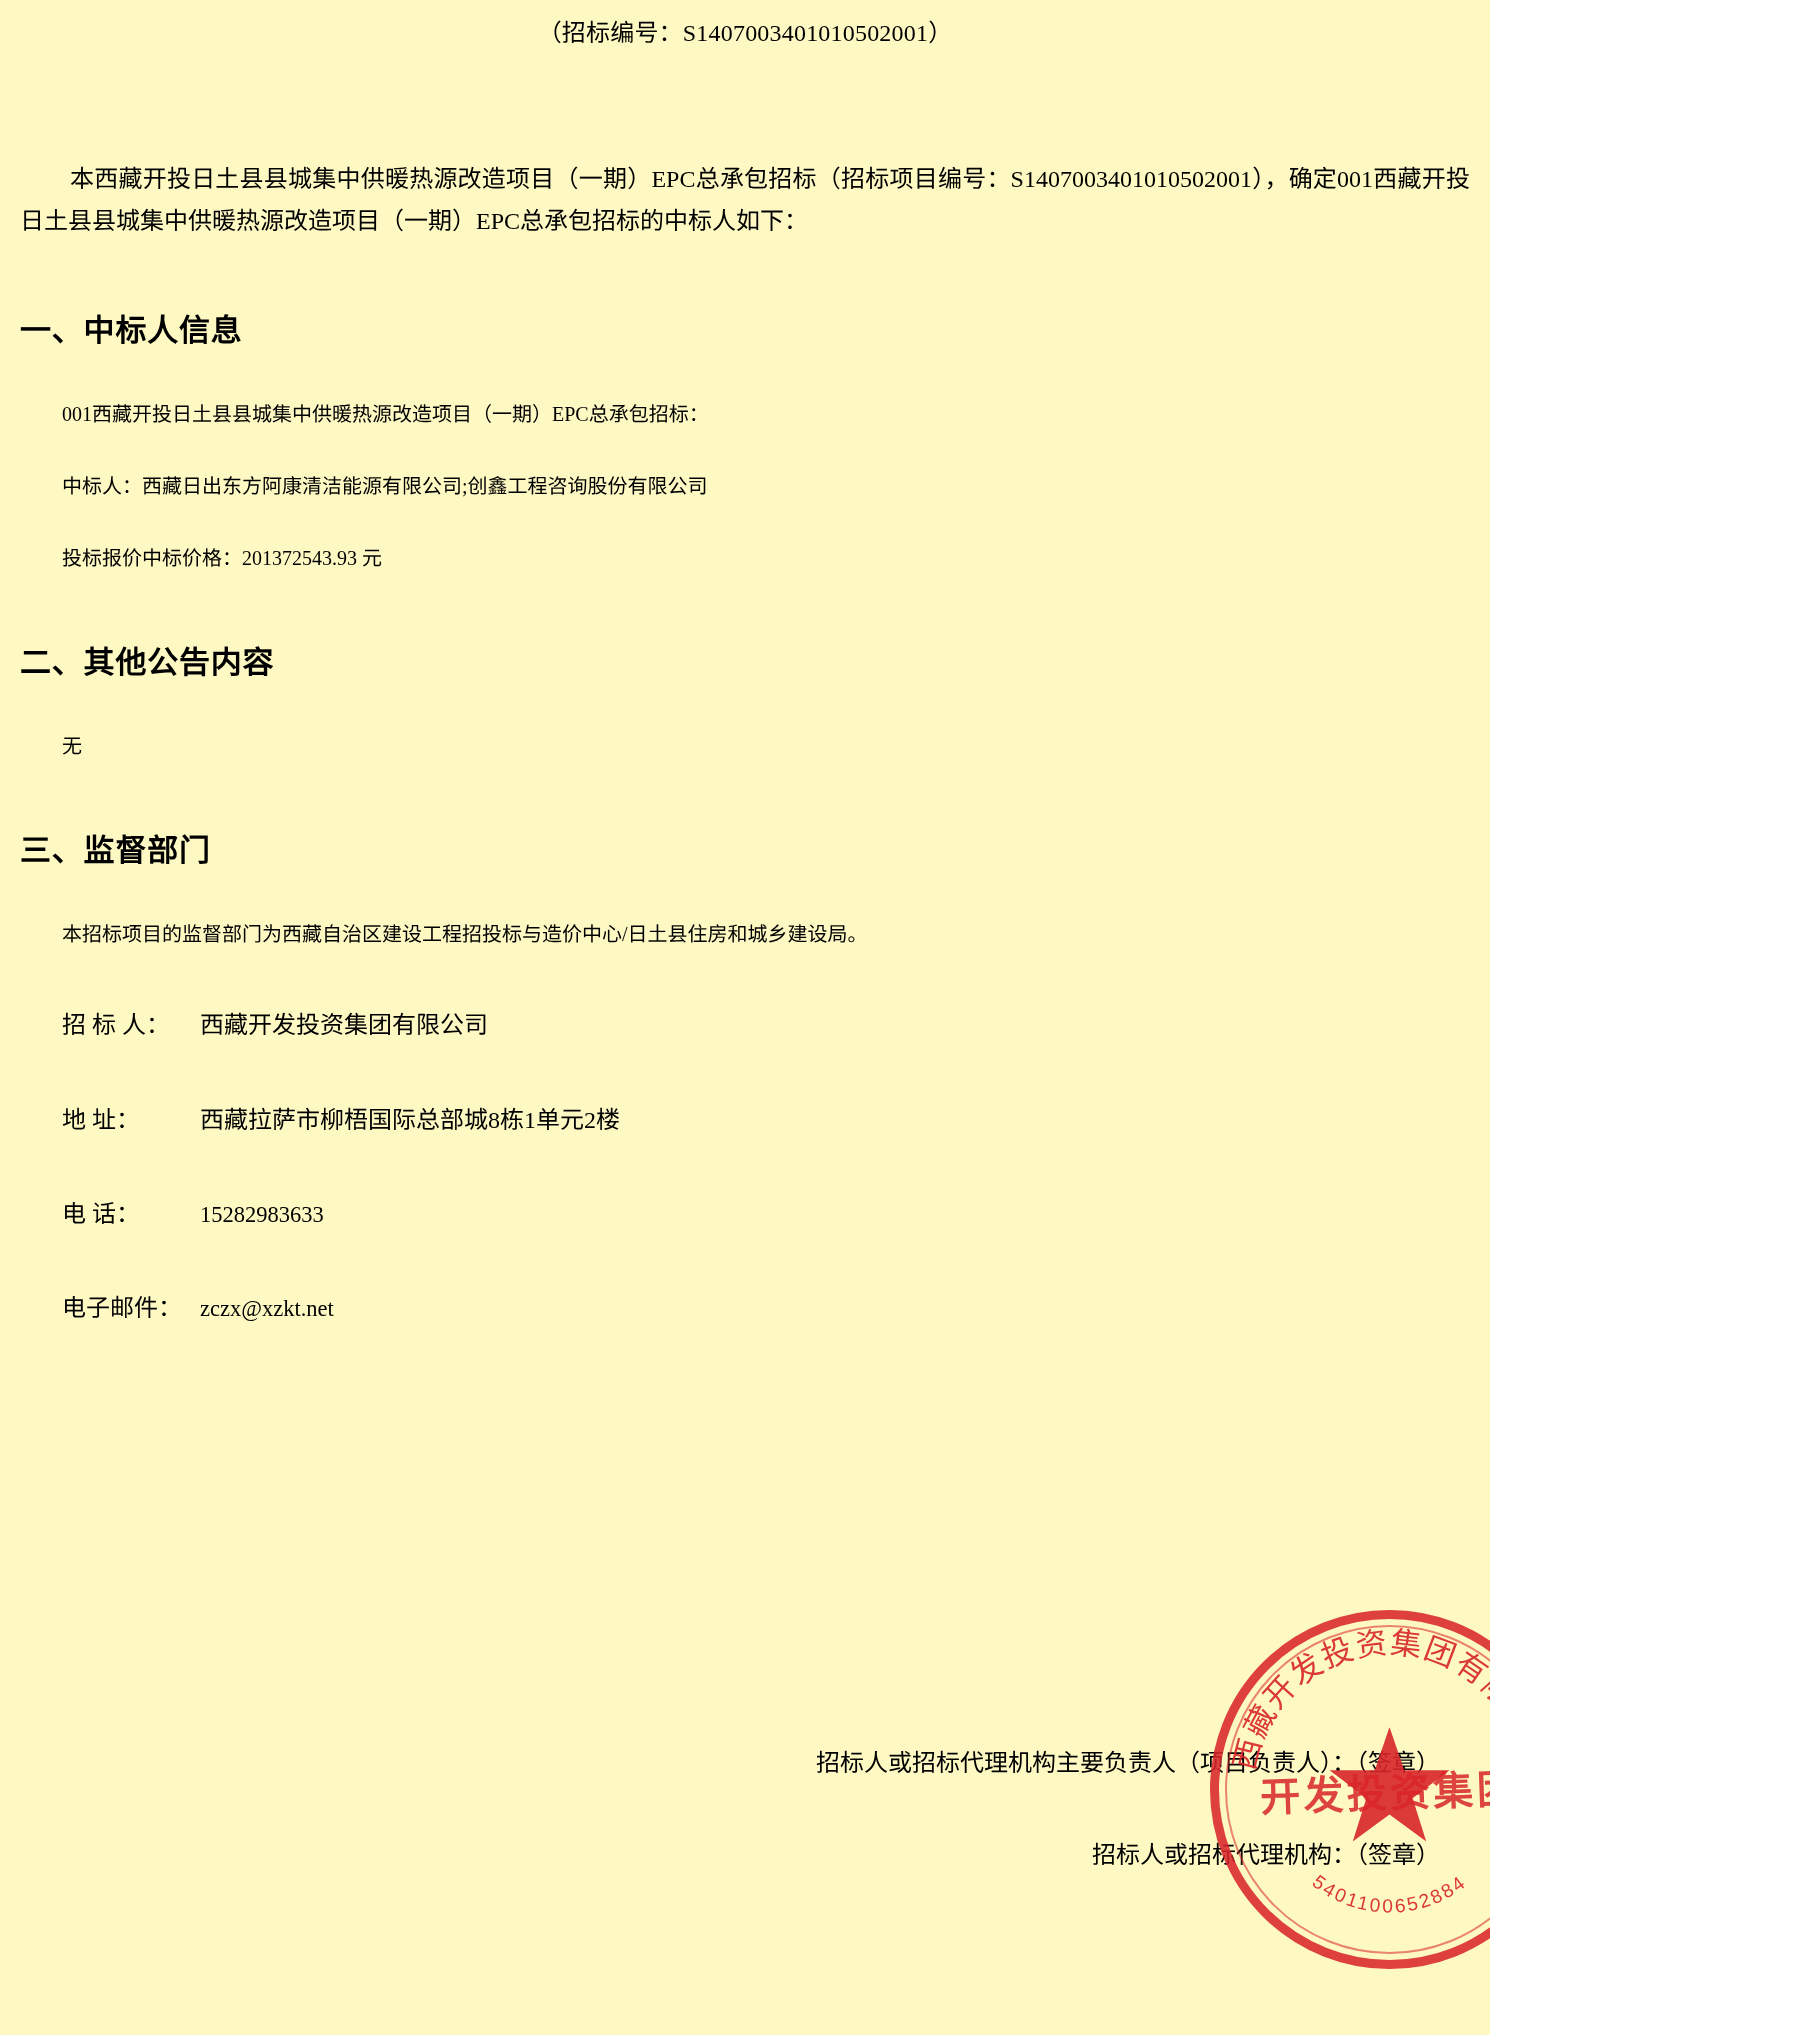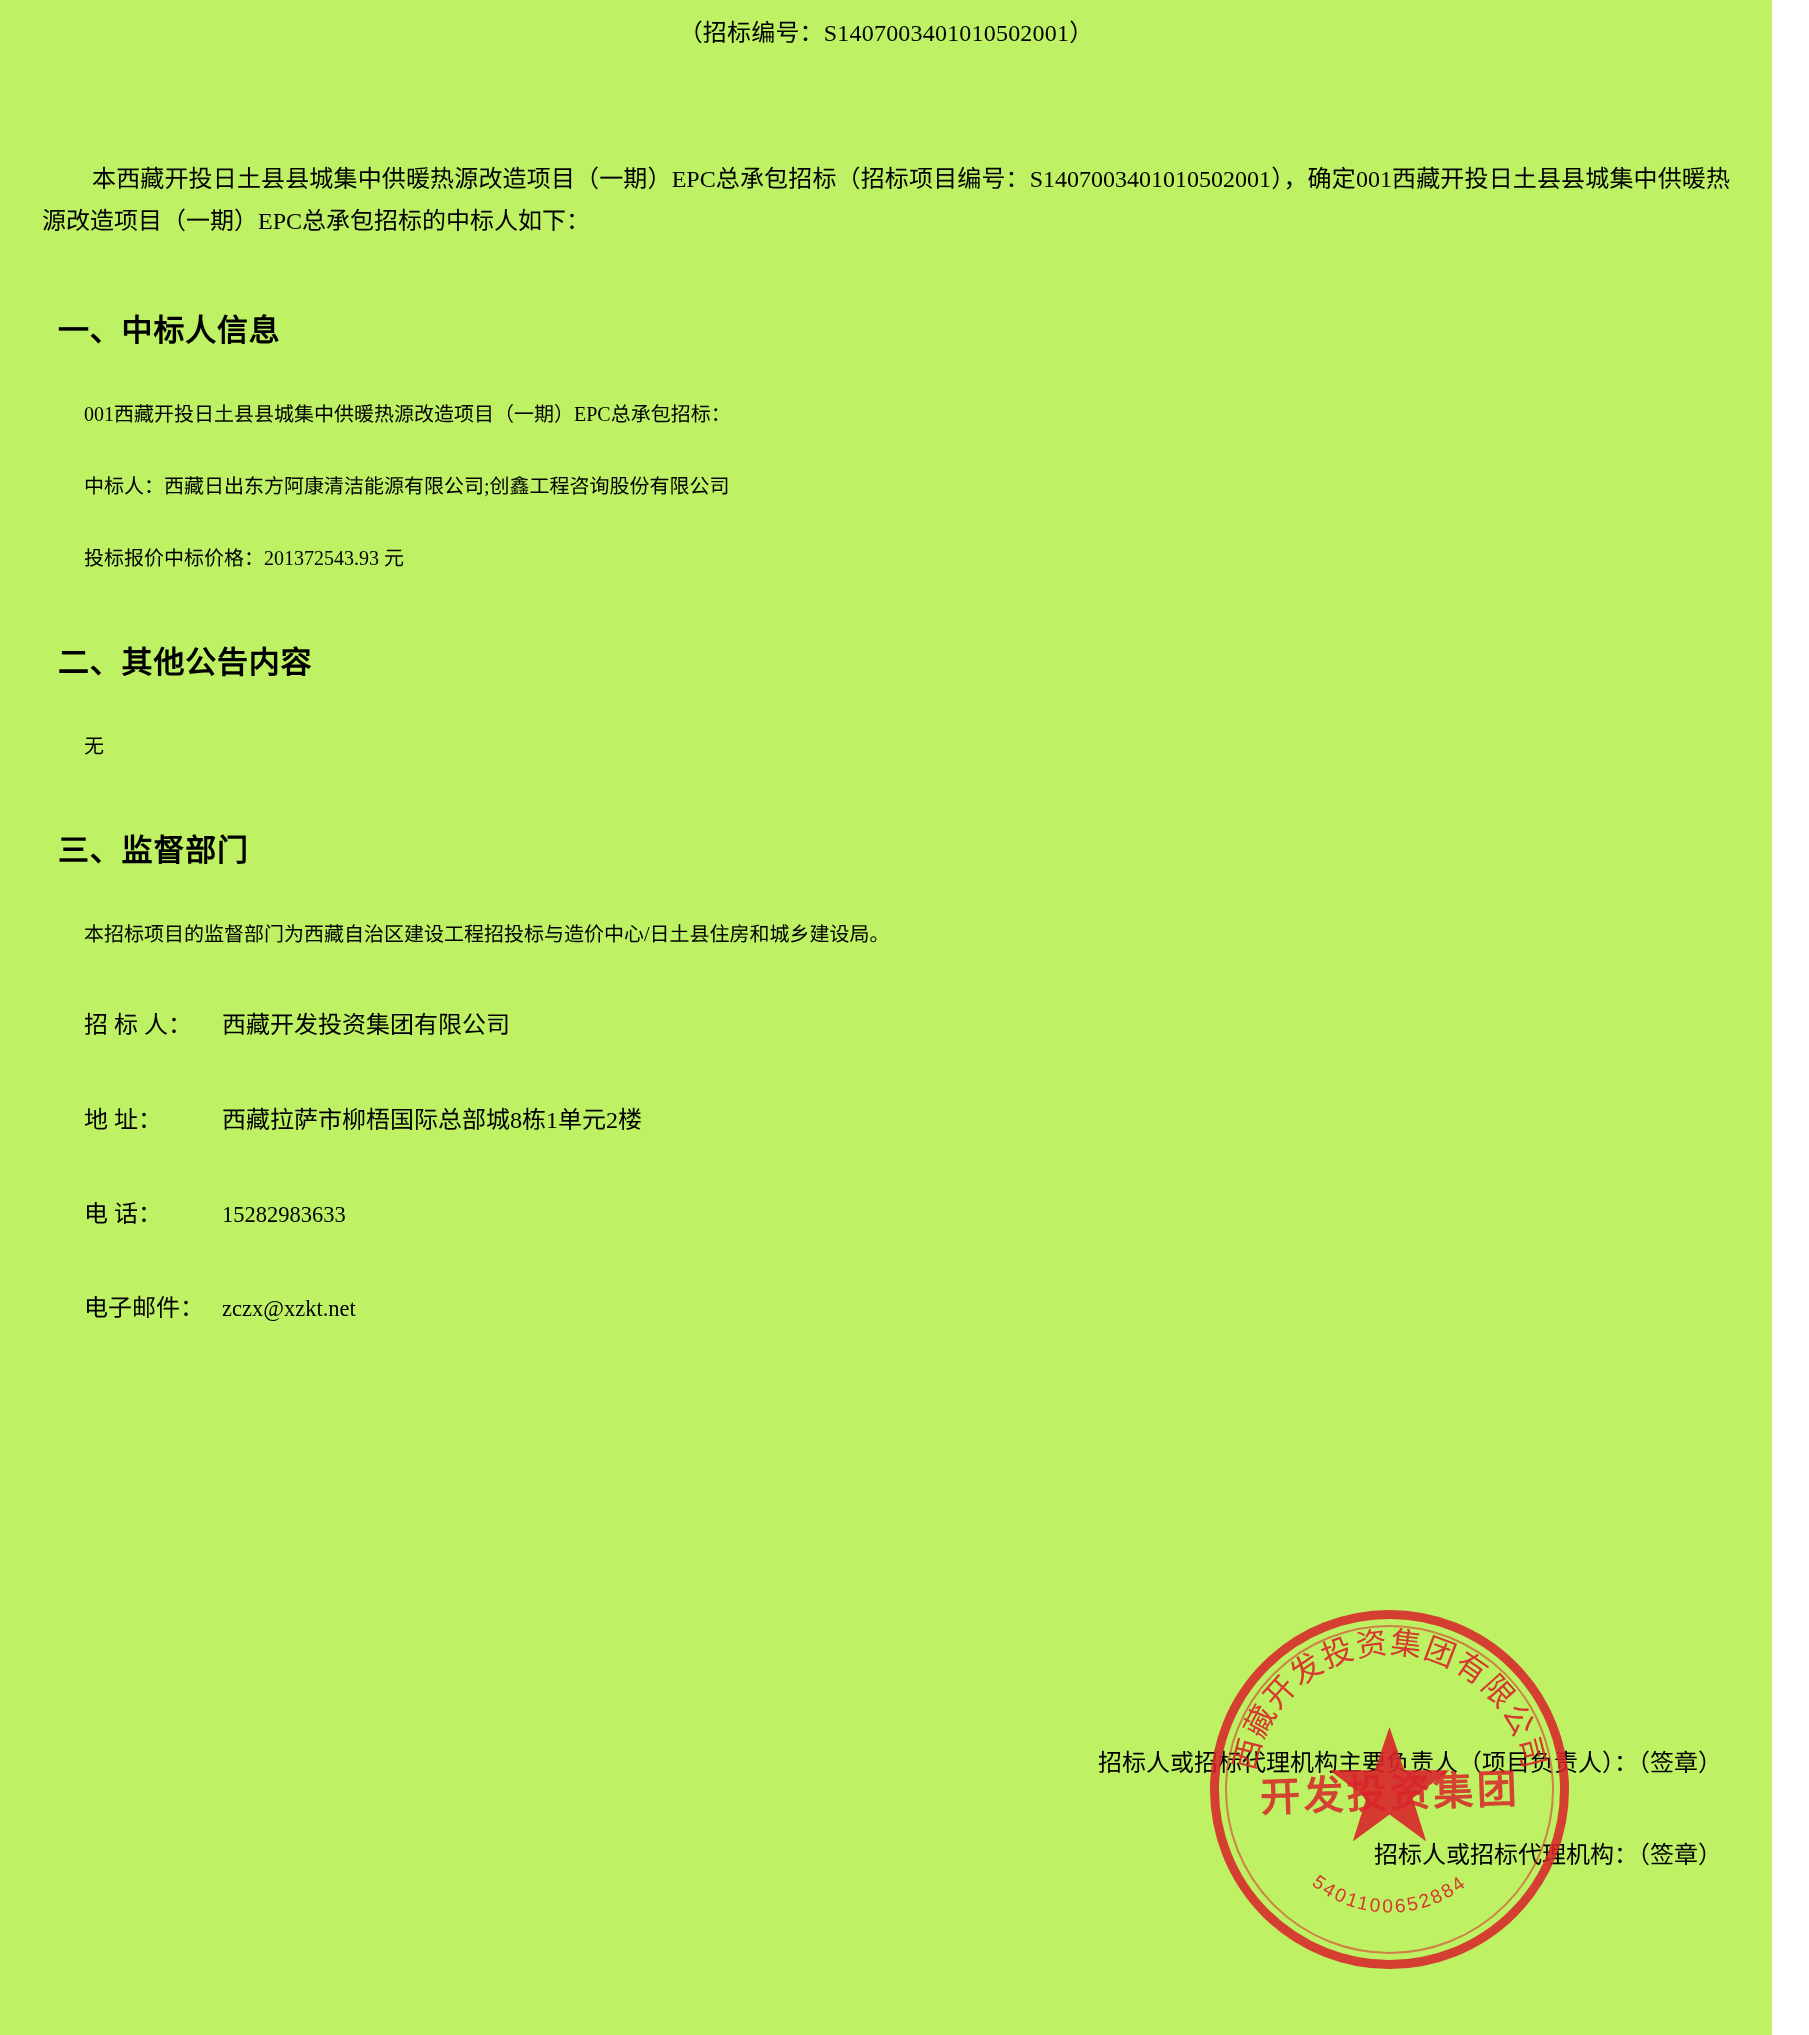--- a/index.html
+++ b/index.html
@@ -6,46 +6,46 @@
     margin: 0;
     padding: 0;
     background: #ffffff;
   }
   body {
     font-family: "Liberation Serif", "DejaVu Serif", serif;
     color: #000000;
   }
   .page {
     position: relative;
-    width: 1772px;
+    width: 1490px;
     height: 2035px;
-    background: #bef264;
+    background: #fef9c3;
     box-sizing: border-box;
-    padding: 0 42px;
+    padding: 0 20px;
     overflow: hidden;
   }
   .bid-number {
     text-align: center;
     font-size: 24px;
     line-height: 1.4;
     margin: 16.7px 0 0 0;
     letter-spacing: 0.2px;
   }
   .intro {
     font-size: 24px;
     line-height: 1.75;
     margin: 108px 0 15px 0;
     text-indent: 50px;
     text-align: justify;
     letter-spacing: 0px;
   }
   h2.section-title {
     font-size: 31px;
     font-weight: bold;
-    margin: 63px 0 0 16px;
+    margin: 63px 0 0 0;
     letter-spacing: 0.8px;
     font-family: "Liberation Sans", "DejaVu Sans", sans-serif;
   }
   .para {
     font-size: 20px;
     line-height: 1.6;
     margin: 40px 0 0 0;
     padding-left: 42px;
     letter-spacing: 0px;
   }

